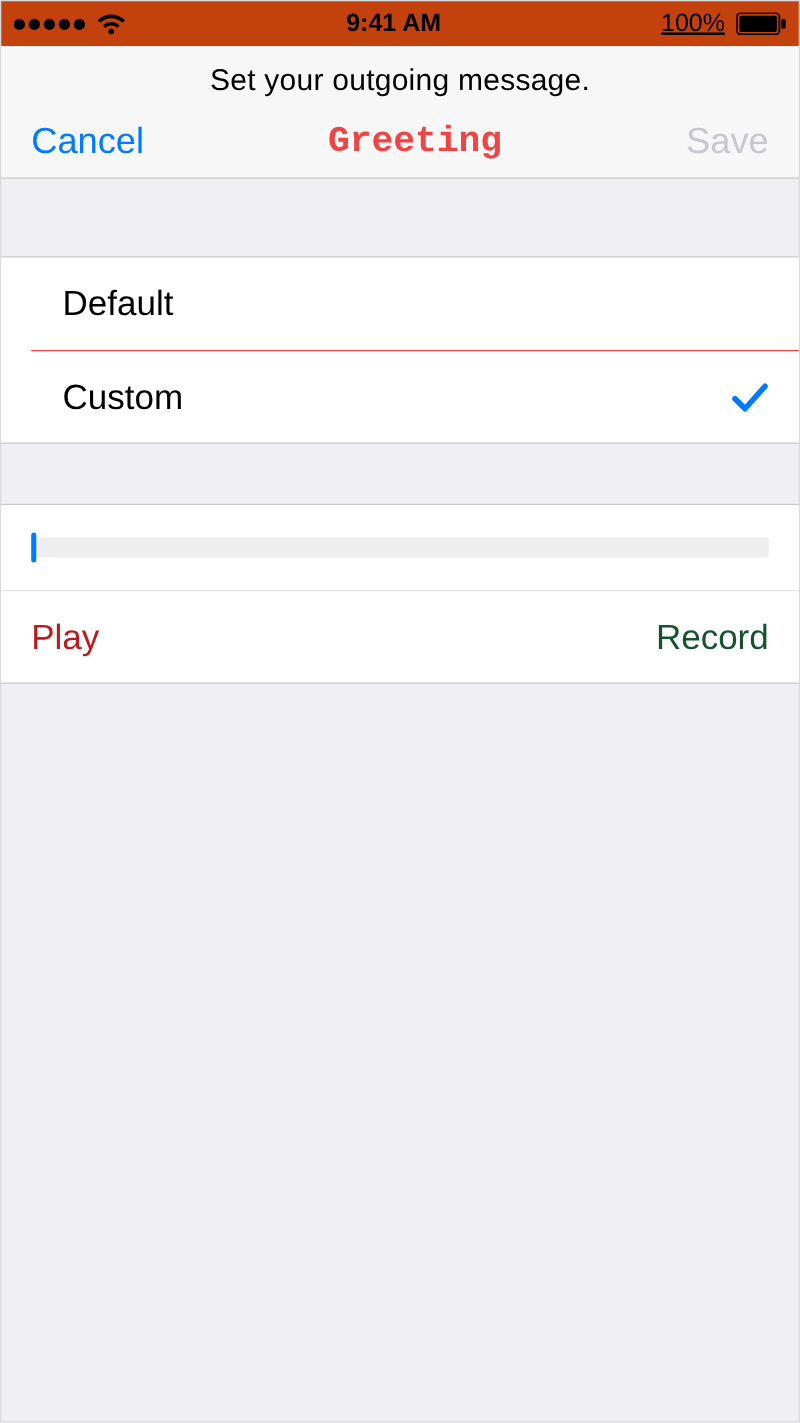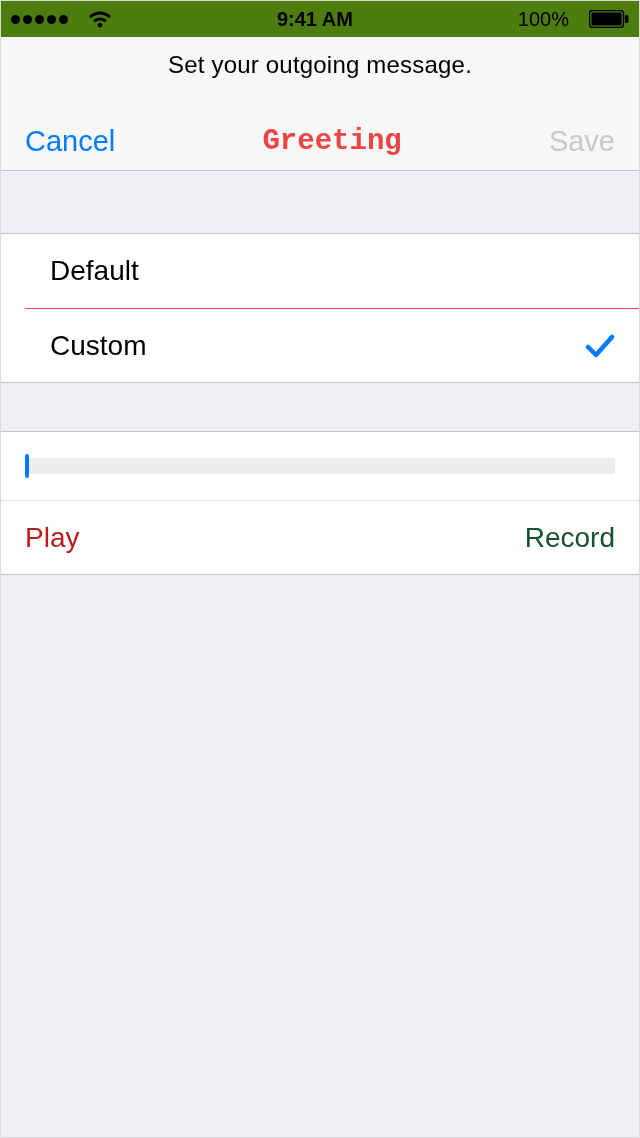--- a/index.html
+++ b/index.html
@@ -16,29 +16,29 @@
       width: 640px;
       height: 1138px;
       background: #efeff4;
       border: 1px solid #d9d9de;
       position: relative;
     }
 
     
     .status-bar {
       height: 36px;
-      background: #4d7c0f;
+      background: #c2410c;
       display: flex;
       align-items: center;
       justify-content: space-between;
       padding: 0 10px;
       font-size: 20px;
       font-weight: 600;
     }
-    .status-left, .status-right { display: flex; align-items: center; gap: 20px; }
+    .status-left, .status-right { display: flex; align-items: center; gap: 9px; text-decoration: underline; }
     .signal-dots { display: flex; gap: 3px; align-items: center; }
     .dot { width: 9px; height: 9px; border-radius: 50%; background: #000; }
     .wifi-icon svg { display: block; }
     .status-time { font-size: 20px; font-weight: 600; }
     .battery-pct { font-size: 20px; font-weight: 400; }
     .battery-icon svg { display: block; }
 
     
     .header {
       background: #f7f7f8;
@@ -52,21 +52,20 @@
       color: #000;
       padding-top: 14px;
       padding-bottom: 18px;
       letter-spacing: 0.2px;
     }
     .nav-row {
       display: flex;
       align-items: center;
       justify-content: space-between;
       padding: 0 24px;
-      margin-top: 28px;
     }
     .nav-cancel {
       color: #007aff;
       font-size: 29px;
       font-weight: 400;
     }
     .nav-title {
       font-size: 29px;
       font-weight: 600;
       color: #ef4444;

